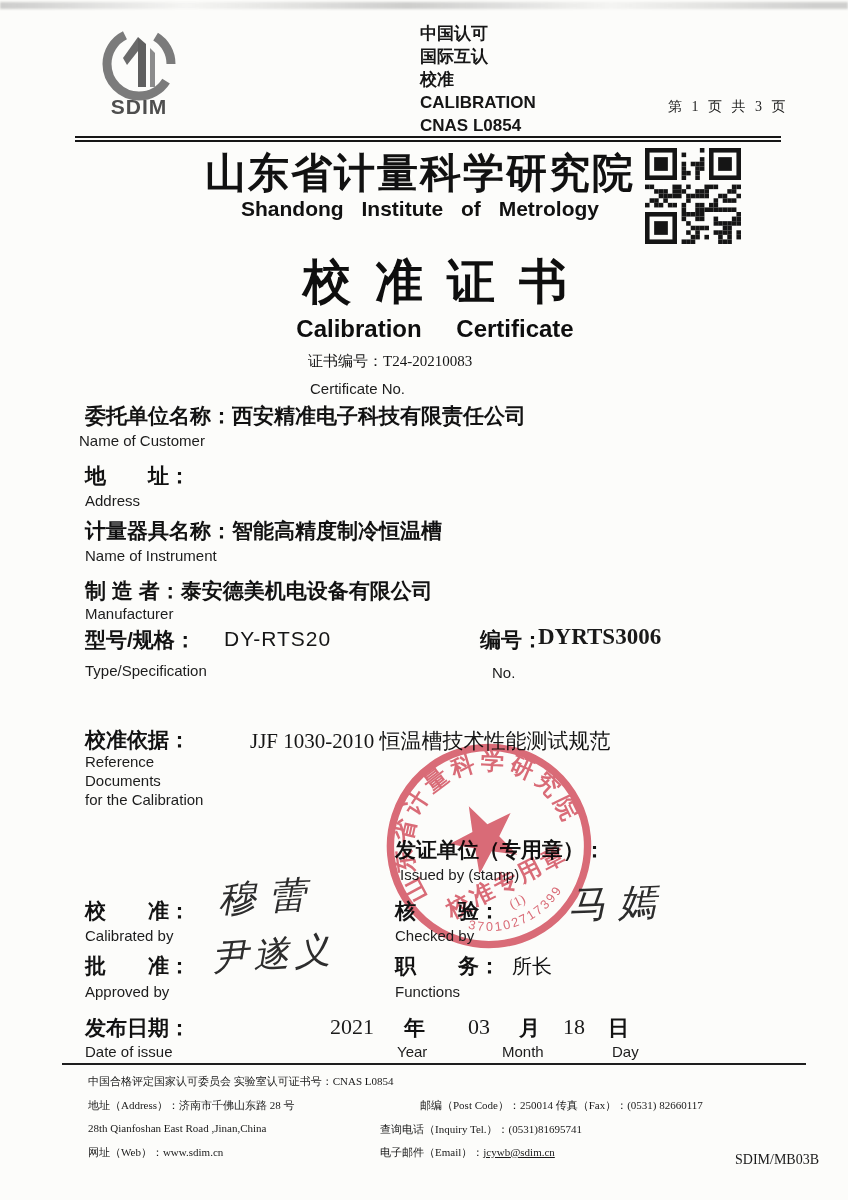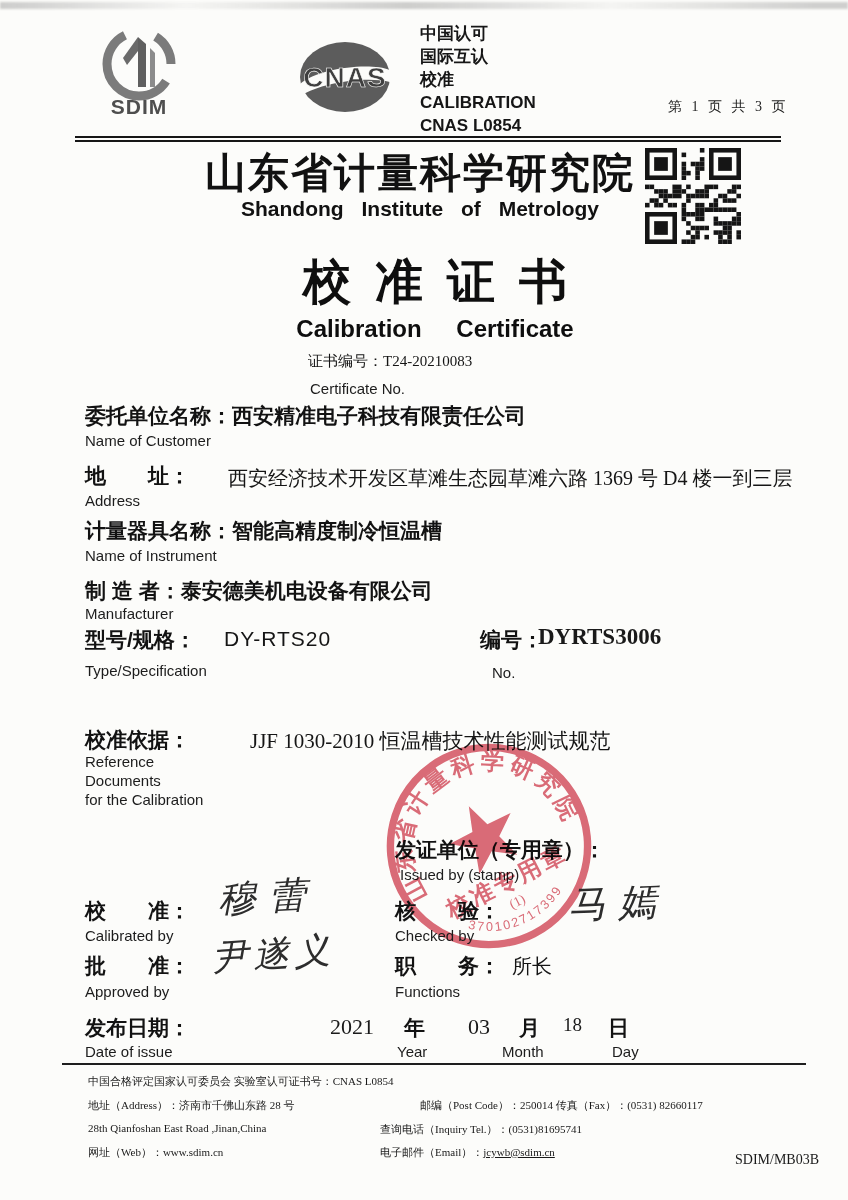--- a/index.html
+++ b/index.html
@@ -35,21 +35,21 @@
   .cert-en{left:90px;top:315px;width:690px;text-align:center;font-family:"Liberation Sans",sans-serif;font-weight:bold;font-size:24px;word-spacing:28px;color:#0e0e0e;}
   .cert-no{left:308px;top:352px;font-size:15px;color:#141414;}
   .cert-no-en{left:310px;top:380px;font-family:"Liberation Sans",sans-serif;font-size:15px;color:#1c1c1c;}
 
   
   .zh-label{font-family:"Liberation Sans",sans-serif;font-weight:bold;font-size:21px;color:#121212;white-space:nowrap;}
   .zh-value{font-family:"Liberation Sans",sans-serif;font-size:21px;color:#151515;white-space:nowrap;}
   .serif-value{font-family:"Liberation Serif",serif;font-size:20px;}
   .en-label{font-family:"Liberation Sans",sans-serif;font-size:15px;color:#1c1c1c;white-space:nowrap;}
 
-  .f-customer{left:85px;top:402px;}   .f-customer-en{left:85px;top:432px;text-align:center;}
+  .f-customer{left:85px;top:402px;}   .f-customer-en{left:79px;top:432px;text-align:center;}
   .f-address{left:85px;top:462px;}    .f-address-v{left:228px;top:465px;}  .f-address-en{left:85px;top:492px;}
   .f-instrument{left:85px;top:517px;} .f-instrument-en{left:85px;top:547px;}
   .f-manufacturer{left:85px;top:577px;} .f-manufacturer-en{left:85px;top:605px;}
   .f-type{left:85px;top:626px;}       .f-type-v{left:224px;top:627px;letter-spacing:1px;}
   .f-serial{left:480px;top:626px;}    .f-serial-v{left:538px;top:624px;font-family:"Liberation Serif",serif;font-weight:bold;font-size:23px;}
   .f-type-en{left:85px;top:662px;}    .f-serial-en{left:492px;top:664px;}
   .f-ref{left:85px;top:726px;}        .f-ref-v{left:250px;top:727px;}
   .f-ref-en1{left:85px;top:753px;}    .f-ref-en2{left:85px;top:772px;}    .f-ref-en3{left:85px;top:791px;}
 
   
@@ -66,21 +66,21 @@
   .s-chk{left:395px;top:897px;}  .s-chk-en{left:395px;top:927px;}
   .sig-chk{left:568px;top:878px;font-size:38px;letter-spacing:12px;transform:rotate(-2deg);}
   .s-app{left:85px;top:952px;}   .s-app-en{left:85px;top:983px;}
   .sig-app{left:212px;top:930px;font-size:36px;letter-spacing:5px;transform:rotate(-4deg);}
   .s-fun{left:395px;top:952px;}  .s-fun-v{left:512px;top:953px;font-size:20px;} .s-fun-en{left:395px;top:983px;}
 
   
   .d-label{left:85px;top:1014px;} .d-label-en{left:85px;top:1043px;}
   .d-year{left:330px;top:1014px;font-size:22px;}  .d-yu{left:404px;top:1014px;}
   .d-month{left:468px;top:1014px;font-size:22px;} .d-mu{left:519px;top:1014px;}
-  .d-day{left:563px;top:1014px;font-size:19px;}   .d-du{left:608px;top:1014px;}
+  .d-day{left:563px;top:1014px;font-size:22px;}   .d-du{left:608px;top:1014px;}
   .d-year-en{left:397px;top:1043px;} .d-month-en{left:502px;top:1043px;} .d-day-en{left:612px;top:1043px;}
 
   
   .footer-rule{left:62px;top:1063px;width:744px;height:0;border-top:2px solid #1e1e1e;}
   .ft{font-size:11px;color:#191919;white-space:nowrap;}
   .ft-1{left:88px;top:1074px;}
   .ft-2a{left:88px;top:1098px;} .ft-2b{left:420px;top:1098px;}
   .ft-3a{left:88px;top:1122px;} .ft-3b{left:380px;top:1122px;}
   .ft-4a{left:88px;top:1145px;} .ft-4b{left:380px;top:1145px;}
   .ft-4b u{text-decoration:underline;}
@@ -92,27 +92,20 @@
 <div class="page">
   <div class="abs scan-top"></div>
 
   <div class="abs logo-sdim">
     <svg width="92" height="96" viewBox="0 0 92 96">
       <circle cx="46" cy="40" r="32" fill="none" stroke="#7b7b7b" stroke-width="9" stroke-dasharray="118 32" stroke-dashoffset="-18"></circle>
       <polygon points="45,13 53,20 53,63 45,63" fill="#5f5f5f"></polygon>
       <polygon points="30,34 45,13 45,27 34,41" fill="#6a6a6a"></polygon>
       <polygon points="57,24 62,29 62,63 57,63" fill="#8c8c8c"></polygon>
       <text x="46" y="90" text-anchor="middle" font-family="Liberation Sans, sans-serif" font-weight="bold" font-size="21" fill="#4e4e4e" letter-spacing="1">SDIM</text>
-    </svg>
-  </div>
-  <div class="abs logo-cnas">
-    <svg width="94" height="74" viewBox="0 0 94 74">
-      <ellipse cx="47" cy="37" rx="45" ry="35" fill="#5c5c5c"></ellipse>
-      <path d="M2,44 C20,28 72,22 92,30 L92,42 C70,36 24,42 2,56 Z" fill="#fcfcfa"></path>
-      <text x="47" y="47" text-anchor="middle" font-family="Liberation Sans, sans-serif" font-weight="bold" font-size="28" fill="#3f3f3f" stroke="#fcfcfa" stroke-width="0.6" letter-spacing="1">CNAS</text>
     </svg>
   </div>
 
   <div class="abs accr">
     <div>中国认可</div>
     <div>国际互认</div>
     <div>校准</div>
     <div>CALIBRATION</div>
     <div>CNAS L0854</div>
   </div>
@@ -258,21 +251,20 @@
 
   <div class="abs cert-zh">校准证书</div>
   <div class="abs cert-en">Calibration Certificate</div>
   <div class="abs cert-no">证书编号：T24-20210083</div>
   <div class="abs cert-no-en en-label">Certificate No.</div>
 
   <div class="abs f-customer zh-label">委托单位名称：西安精准电子科技有限责任公司</div>
   <div class="abs f-customer-en en-label">Name of Customer</div>
 
   <div class="abs f-address zh-label">地　　址：</div>
-  <div class="abs f-address-v zh-value serif-value">西安经济技术开发区草滩生态园草滩六路 1369 号 D4 楼一到三层</div>
   <div class="abs f-address-en en-label">Address</div>
 
   <div class="abs f-instrument zh-label">计量器具名称：智能高精度制冷恒温槽</div>
   <div class="abs f-instrument-en en-label">Name of Instrument</div>
 
   <div class="abs f-manufacturer zh-label">制 造 者：泰安德美机电设备有限公司</div>
   <div class="abs f-manufacturer-en en-label">Manufacturer</div>
 
   <div class="abs f-type zh-label">型号/规格：</div>
   <div class="abs f-type-v zh-value">DY-RTS20</div>

